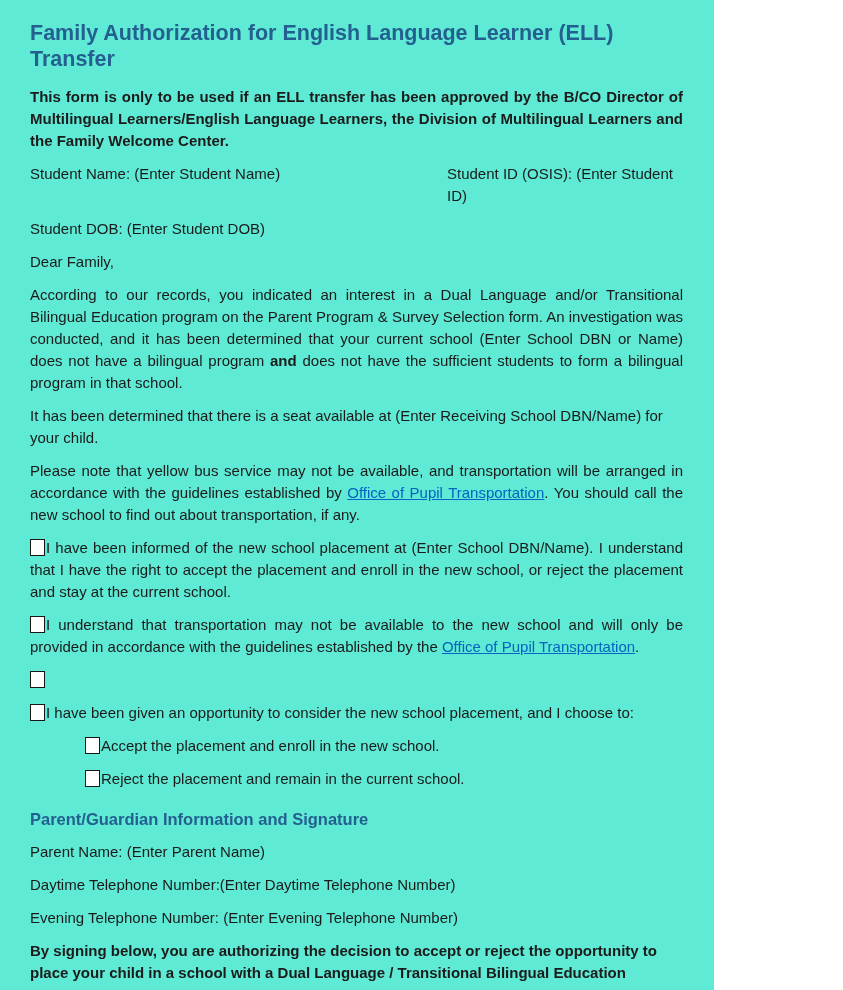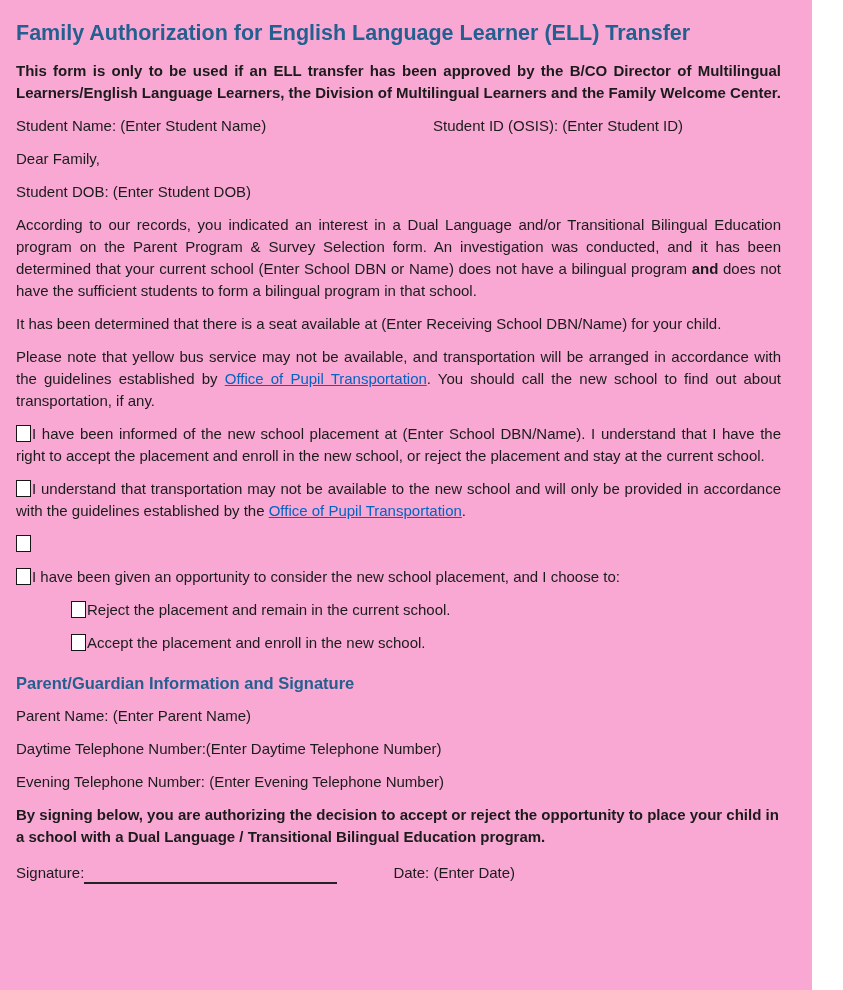--- a/index.html
+++ b/index.html
@@ -1,21 +1,21 @@
 <!DOCTYPE html>
 <html><head>
 <meta charset="utf-8">
 <style>
   * { box-sizing: border-box; }
   html, body { margin: 0; padding: 0; background: #ffffff; }
   .page {
-    width: 812px;
+    width: 714px;
     height: 990px;
-    background: #f9a8d4;
-    padding: 16px 31px 0 16px;
+    background: #5eead4;
+    padding: 16px 31px 0 30px;
     font-family: "Liberation Sans", sans-serif;
     color: #1b1b1b;
     overflow: hidden;
   }
   h1.doc-title {
     margin: 4px 0 14px 0;
     font-size: 21.5px;
     line-height: 26px;
     font-weight: bold;
     color: #235F8F;
@@ -74,42 +74,42 @@
 
   <h1 class="doc-title">Family Authorization for English Language Learner (ELL) Transfer</h1>
 
   <p class="bold justify">This form is only to be used if an ELL transfer has been approved by the B/CO Director of Multilingual Learners/English Language Learners, the Division of Multilingual Learners and the Family Welcome Center.</p>
 
   <div class="two-col para">
     <span class="col1">Student Name: (Enter Student Name)</span>
     <span>Student ID (OSIS): (Enter Student ID)</span>
   </div>
 
+  <p>Student DOB: (Enter Student DOB)</p>
+
   <p>Dear Family,</p>
-
-  <p>Student DOB: (Enter Student DOB)</p>
 
   <p class="justify"><span>According to our records, you indicated an interest in a Dual Language and/or Transitional Bilingual Education program on the Parent Program &amp; Survey Selection form. An investigation was conducted, and it has been determined that your current school (Enter School DBN or Name) does not have a bilingual program </span><span class="bold">and</span><span> does not have the sufficient students to form a bilingual program in that school.</span></p>
 
   <p>It has been determined that there is a seat available at (Enter Receiving School DBN/Name) for your child.</p>
 
   <p class="justify"><span>Please note that yellow bus service may not be available, and transportation will be arranged in accordance with the guidelines established by </span><a class="doc-link">Office of Pupil Transportation</a><span>. You should call the new school to find out about transportation, if any.</span></p>
 
 
   <div class="check-para justify"><span class="checkbox"></span><span>I have been informed of the new school placement at (Enter School DBN/Name). I understand that I have the right to accept the placement and enroll in the new school, or reject the placement and stay at the current school.</span></div>
 
   <div class="check-para justify"><span class="checkbox"></span><span>I understand that transportation may not be available to the new school and will only be provided in accordance with the guidelines established by the </span><a class="doc-link">Office of Pupil Transportation</a><span>.</span></div>
 
   <div class="check-para"><span class="checkbox"></span></div>
 
   <div class="check-para"><span class="checkbox"></span><span>I have been given an opportunity to consider the new school placement, and I choose to:</span></div>
 
+  <div class="check-para sub-option"><span class="checkbox"></span><span>Accept the placement and enroll in the new school.</span></div>
+
   <div class="check-para sub-option"><span class="checkbox"></span><span>Reject the placement and remain in the current school.</span></div>
-
-  <div class="check-para sub-option"><span class="checkbox"></span><span>Accept the placement and enroll in the new school.</span></div>
 
   <h2 class="section-heading">Parent/Guardian Information and Signature</h2>
 
   <p>Parent Name: (Enter Parent Name)</p>
   <p>Daytime Telephone Number:(Enter Daytime Telephone Number)</p>
   <p>Evening Telephone Number: (Enter Evening Telephone Number)</p>
 
   <p class="bold">By signing below, you are authorizing the decision to accept or reject the opportunity to place your child in a school with a Dual Language / Transitional Bilingual Education program.</p>
 
   <div class="sig-row">

